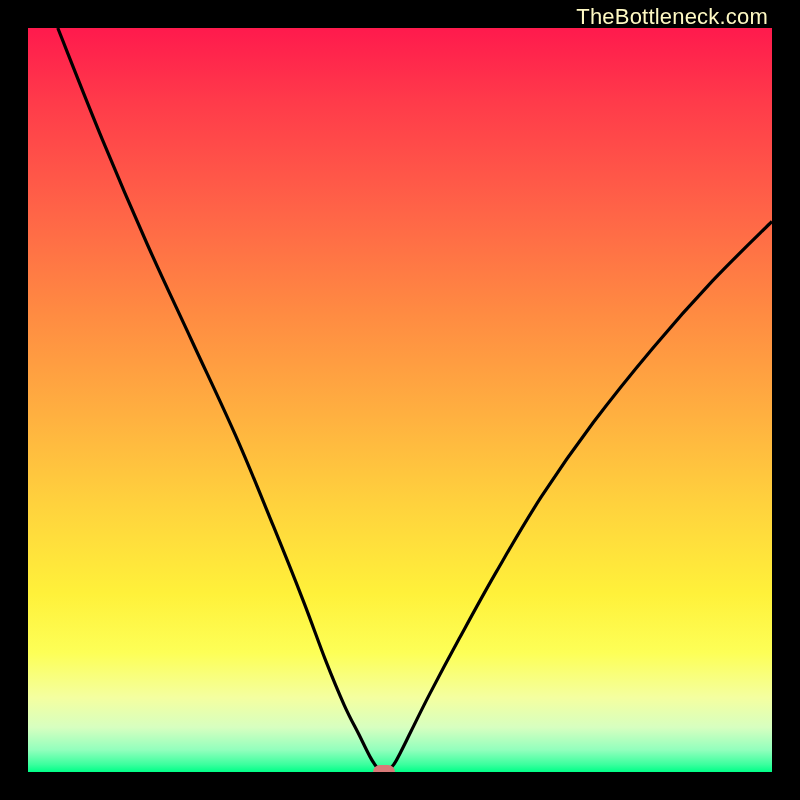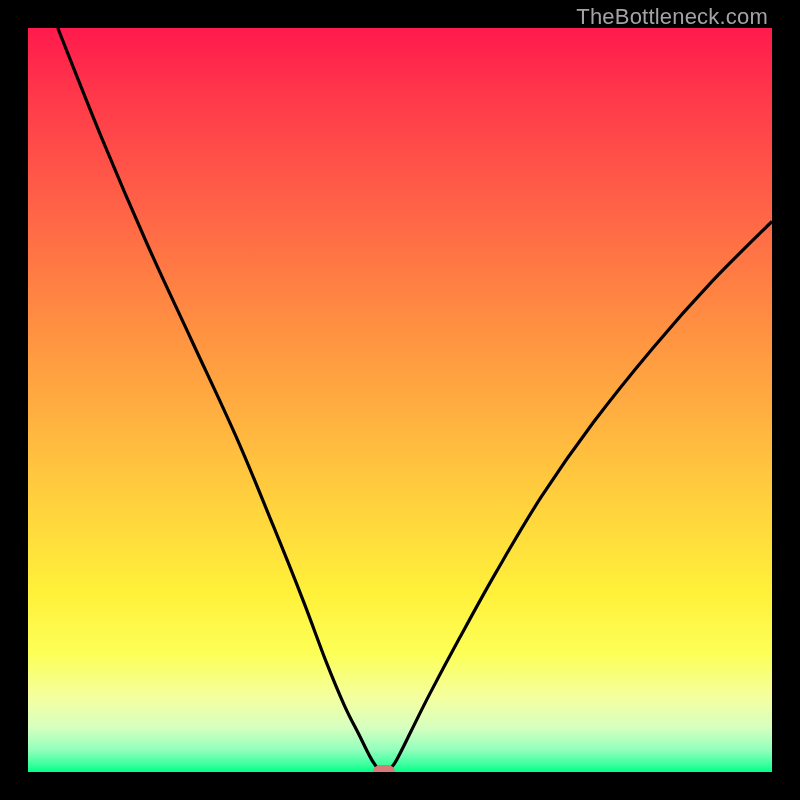--- a/index.html
+++ b/index.html
@@ -39,21 +39,21 @@
       #d7ffc0 94%,
       #93ffbd 97%,
       #3bff9e 99%,
       #00ff88 100%
     );
   }
   .watermark {
     position: absolute;
     top: 4px;
     right: 32px;
-    color: #a3a3a3;
+    color: #fef9c3;
     font-size: 22px;
     font-weight: 500;
     letter-spacing: 0.2px;
   }
   svg.curve {
     position: absolute;
     top: 0;
     left: 0;
     width: 744px;
     height: 744px;

